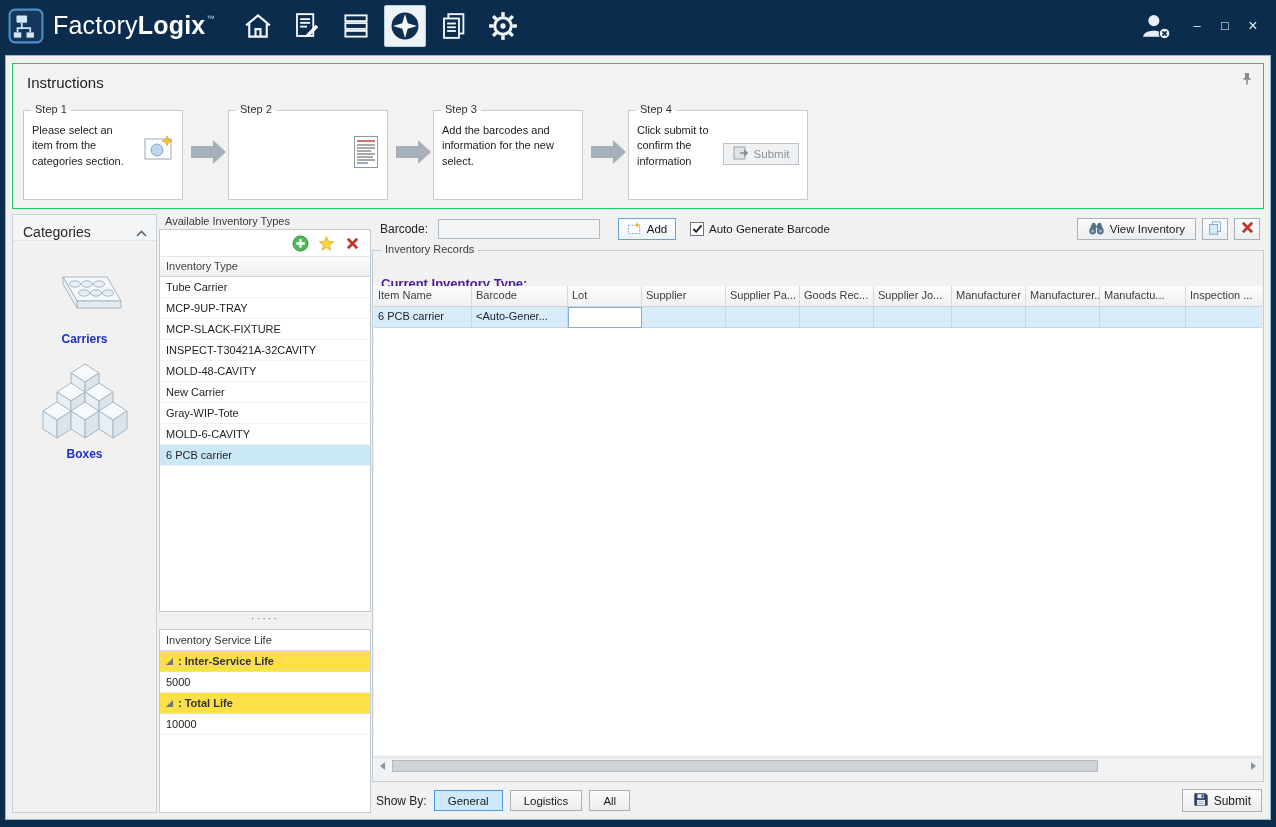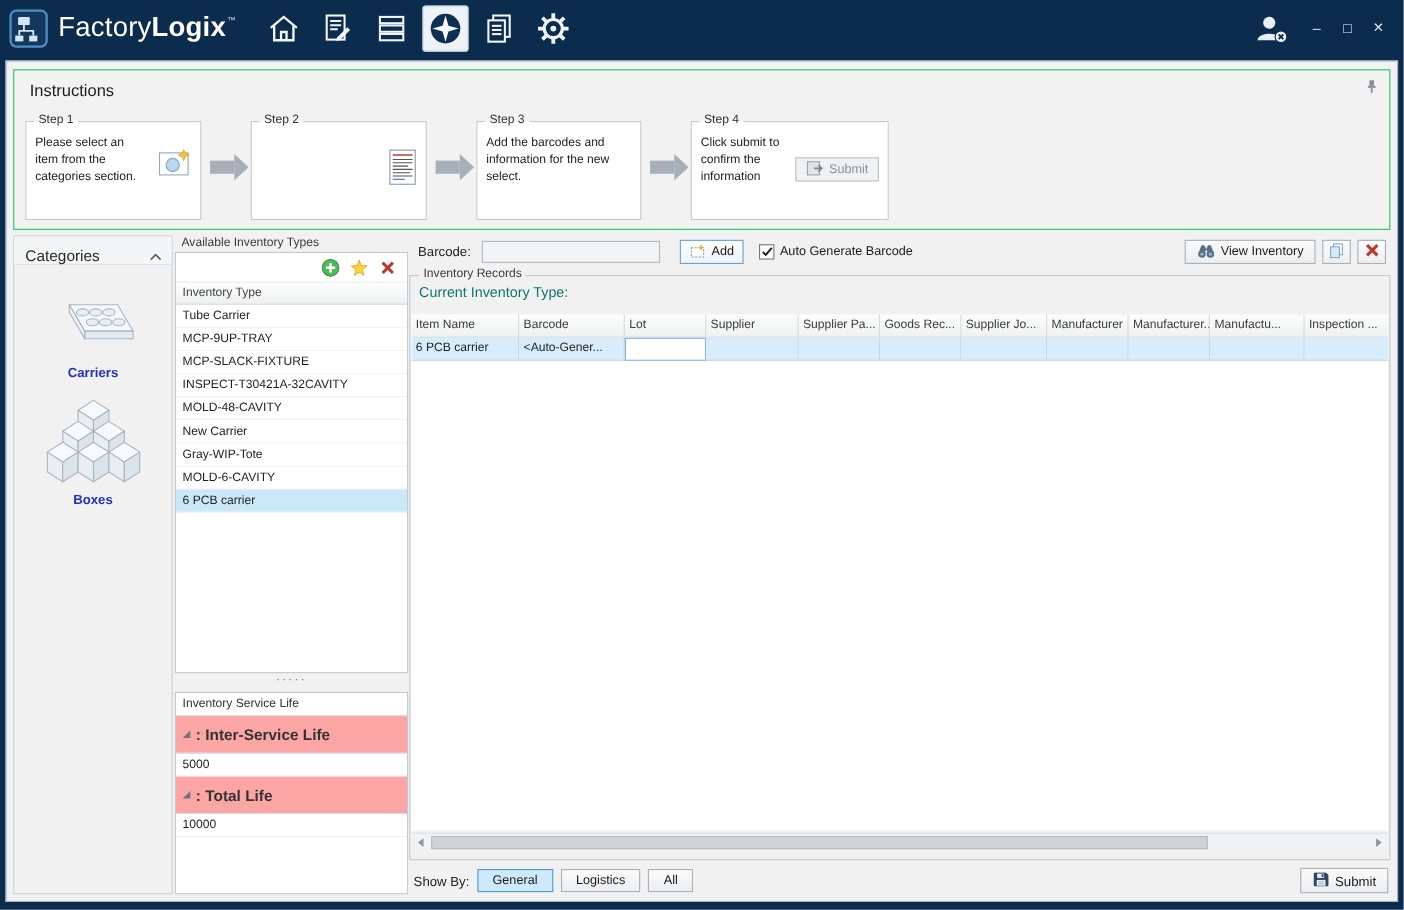--- a/index.html
+++ b/index.html
@@ -53,39 +53,39 @@
   .types-caption{position:absolute;top:1px;left:6px;font-size:11px;color:#3a3a3a}
   .types-box{position:absolute;top:15px;left:0;right:1px;height:383px;background:#fff;border:1px solid #c3cbd2}
   .types-toolbar{height:27px;border-bottom:1px solid #e4e6e8;display:flex;align-items:center;justify-content:flex-end;gap:8px;padding-right:9px}
   .tbtn{width:18px;height:18px;display:flex;align-items:center;justify-content:center;cursor:pointer}
   .types-colhead{height:20px;line-height:19px;padding-left:6px;font-size:11px;color:#444;background:linear-gradient(#fdfdfd,#eef0f1);border-bottom:1px solid #cfd4d9;cursor:pointer}
   .trow{height:21px;line-height:20px;padding-left:6px;font-size:11px;color:#1e1e1e;border-bottom:1px solid #f0f2f4;cursor:pointer;white-space:nowrap;overflow:hidden}
   .trow.selected{background:#cbe8f9}
   .splitter{position:absolute;top:399px;left:0;right:1px;height:15px;text-align:center;color:#6e767d;font-size:11px;letter-spacing:2px;line-height:11px;cursor:row-resize}
   .service-box{position:absolute;top:415px;left:0;right:1px;bottom:0;background:#fff;border:1px solid #c3cbd2}
   .svc-head{height:21px;line-height:20px;padding-left:6px;font-size:11px;color:#333;border-bottom:1px solid #d9dde1;cursor:pointer}
-  .svc-group{height:34px;display:flex;align-items:center;gap:5px;padding-left:6px;background:#fca5a5;border-bottom:1px solid #d9dde1;font-size:14px;font-weight:bold;color:#333;cursor:pointer}
+  .svc-group{height:21px;display:flex;align-items:center;gap:5px;padding-left:6px;background:#fde047;border-bottom:1px solid #d9dde1;font-size:11px;font-weight:bold;color:#333;cursor:pointer}
   .tri{width:0;height:0;border-left:7px solid transparent;border-bottom:7px solid #6e767d}
   .svc-val{height:21px;line-height:20px;padding-left:6px;font-size:11px;border-bottom:1px solid #eef0f2;cursor:text}
 
   
   .work{position:absolute;left:366px;right:6px;top:158px;bottom:6px}
   .wtoolbar{position:absolute;top:0;left:0;right:0;height:30px;display:flex;align-items:center;padding:0 4px 0 8px}
   .wlabel{font-size:12px;color:#222}
   .winput{width:162px;height:20px;margin-left:10px;border:1px solid #afbac2;background:#f3f4f5;font-family:inherit;font-size:12px;padding:0 4px}
   .addbtn{margin-left:18px;width:58px;height:22px;border-color:#66a1d8;background:linear-gradient(#fdfeff,#edf4fa)}
   .checkbox{width:14px;height:14px;margin-left:14px;background:#fff;border:1px solid #6d7984;display:inline-flex;align-items:center;justify-content:center;cursor:pointer}
   .cblabel{margin-left:5px;font-size:11.5px}
   .spacer{flex:1}
   .viewinv{height:22px;padding:0 10px}
   .iconbtn{width:26px;height:22px;display:inline-flex;align-items:center;justify-content:center;background:linear-gradient(#fbfcfd,#eceff1);border:1px solid #a8b2ba;cursor:pointer;margin-left:6px}
 
   .records{position:absolute;top:36px;left:0;right:0;bottom:31px;border:1px solid #c3cbd2;background:#f1f1f1}
   .grp-caption{position:absolute;top:-8px;left:8px;background:#f1f1f1;padding:0 4px;font-size:11px;color:#3a3a3a}
-  .cur-type{position:absolute;top:7px;left:8px;font-size:13px;font-weight:normal;color:#0f766e}
+  .cur-type{position:absolute;top:25px;left:8px;font-size:13px;font-weight:bold;color:#4c1d95}
   .grid{position:absolute;top:35px;left:1px;right:1px;bottom:26px;background:#fff;overflow:hidden}
   .ghead{display:flex;height:21px;background:linear-gradient(#fdfdfd,#eef0f1);border-bottom:1px solid #cfd4d9}
   .hc{flex:none;padding:3px 4px;font-size:11px;color:#3c3c3c;border-right:1px solid #d6dade;white-space:nowrap;overflow:hidden;cursor:pointer}
   .grow{display:flex;height:21px}
   .gc{flex:none;padding:3px 4px;font-size:11px;color:#15202b;background:#d8ecfa;border-right:1px solid #bdd9ee;border-bottom:1px solid #bdd9ee;white-space:nowrap;overflow:hidden;cursor:pointer}
   .gc.focus{background:#fff;border:1px solid #7fb0d8}
   .hscroll{position:absolute;left:1px;right:1px;bottom:7px;height:17px;background:#f1f2f3;border-top:1px solid #dcdfe2}
   .sarrow{position:absolute;top:0;width:17px;height:16px;display:flex;align-items:center;justify-content:center;cursor:pointer}
   .sarrow.left{left:0}.sarrow.right{right:0}
   .sarrow i{width:0;height:0;border-top:4px solid transparent;border-bottom:4px solid transparent;display:block}

